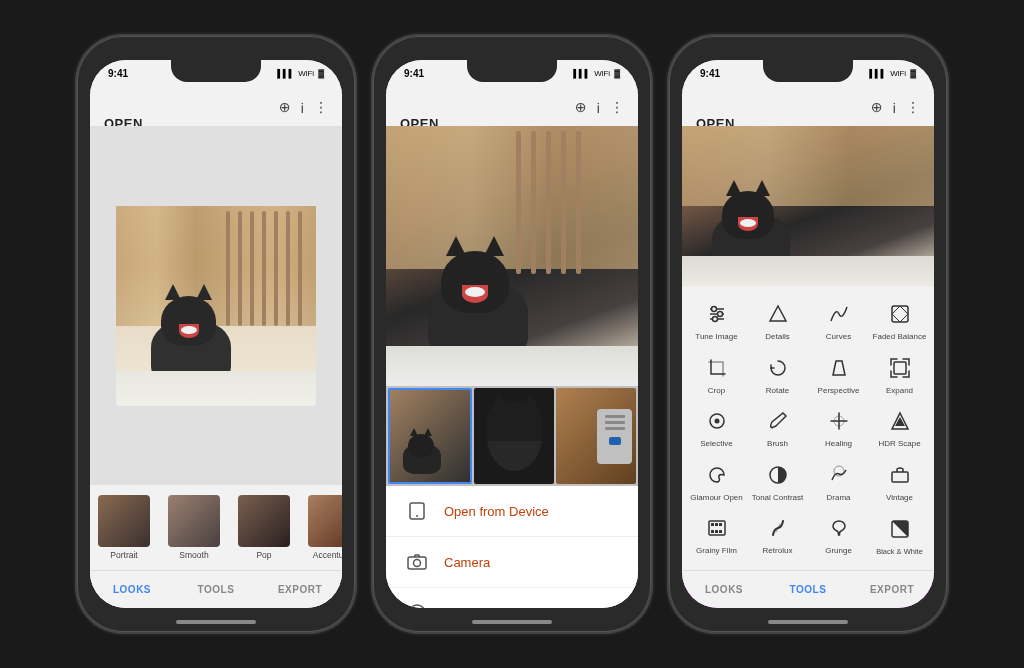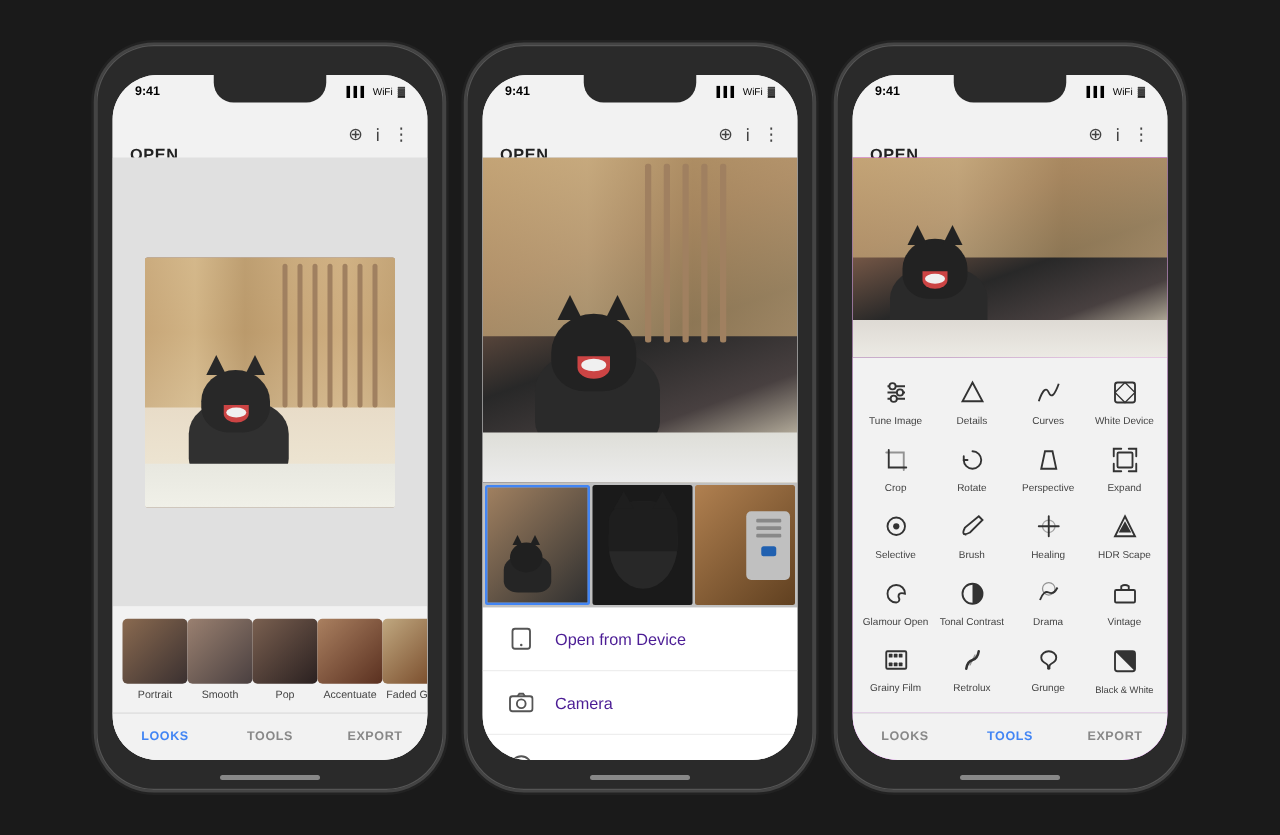--- a/index.html
+++ b/index.html
@@ -119,21 +119,21 @@
       border-radius: 2px;
       position: relative;
       overflow: hidden;
     }
 
     .filter-strip {
       height: 85px;
       background: #f2f2f2;
       display: flex;
       align-items: center;
-      gap: 0;
+      gap: 18px;
       padding: 6px 8px;
       overflow: hidden;
       flex-shrink: 0;
     }
     .filter-thumb {
       display: flex;
       flex-direction: column;
       align-items: center;
       gap: 3px;
       flex-shrink: 0;
@@ -230,21 +230,21 @@
       width: 22px;
       height: 22px;
       display: flex;
       align-items: center;
       justify-content: center;
       color: #555;
       font-size: 16px;
     }
     .option-text {
       font-size: 13px;
-      color: #4c1d95;
+      color: #c2410c;
       font-weight: 400;
     }
 
     
     .phone3-content {
       flex: 1;
       display: flex;
       flex-direction: column;
       background: #d946ef;
       overflow: hidden;
@@ -598,21 +598,21 @@
           </div>
           <span class="tool-label">Curves</span>
         </div>
         <div class="tool-item">
           <div class="tool-icon">
             <svg width="22" height="22" viewBox="0 0 22 22" fill="none">
                 <rect x="3" y="3" width="16" height="16" rx="2" stroke="#333" stroke-width="1.5" fill="none"></rect>
                 <path d="M3 11 L11 3 L19 11 L11 19 Z" fill="none" stroke="#333" stroke-width="1"></path>
               </svg>
           </div>
-          <span class="tool-label">White Device</span>
+          <span class="tool-label">Faded Balance</span>
         </div>
 
         <div class="tool-item">
           <div class="tool-icon">
             <svg width="22" height="22" viewBox="0 0 22 22" fill="none">
                 <path d="M5 3v14h14" stroke="#333" stroke-width="1.5" stroke-linecap="round"></path>
                 <path d="M3 5h14v14" stroke="#333" stroke-width="1.5" stroke-linecap="round" stroke-dasharray="none" opacity="0.5"></path>
               </svg>
           </div>
           <span class="tool-label">Crop</span>

